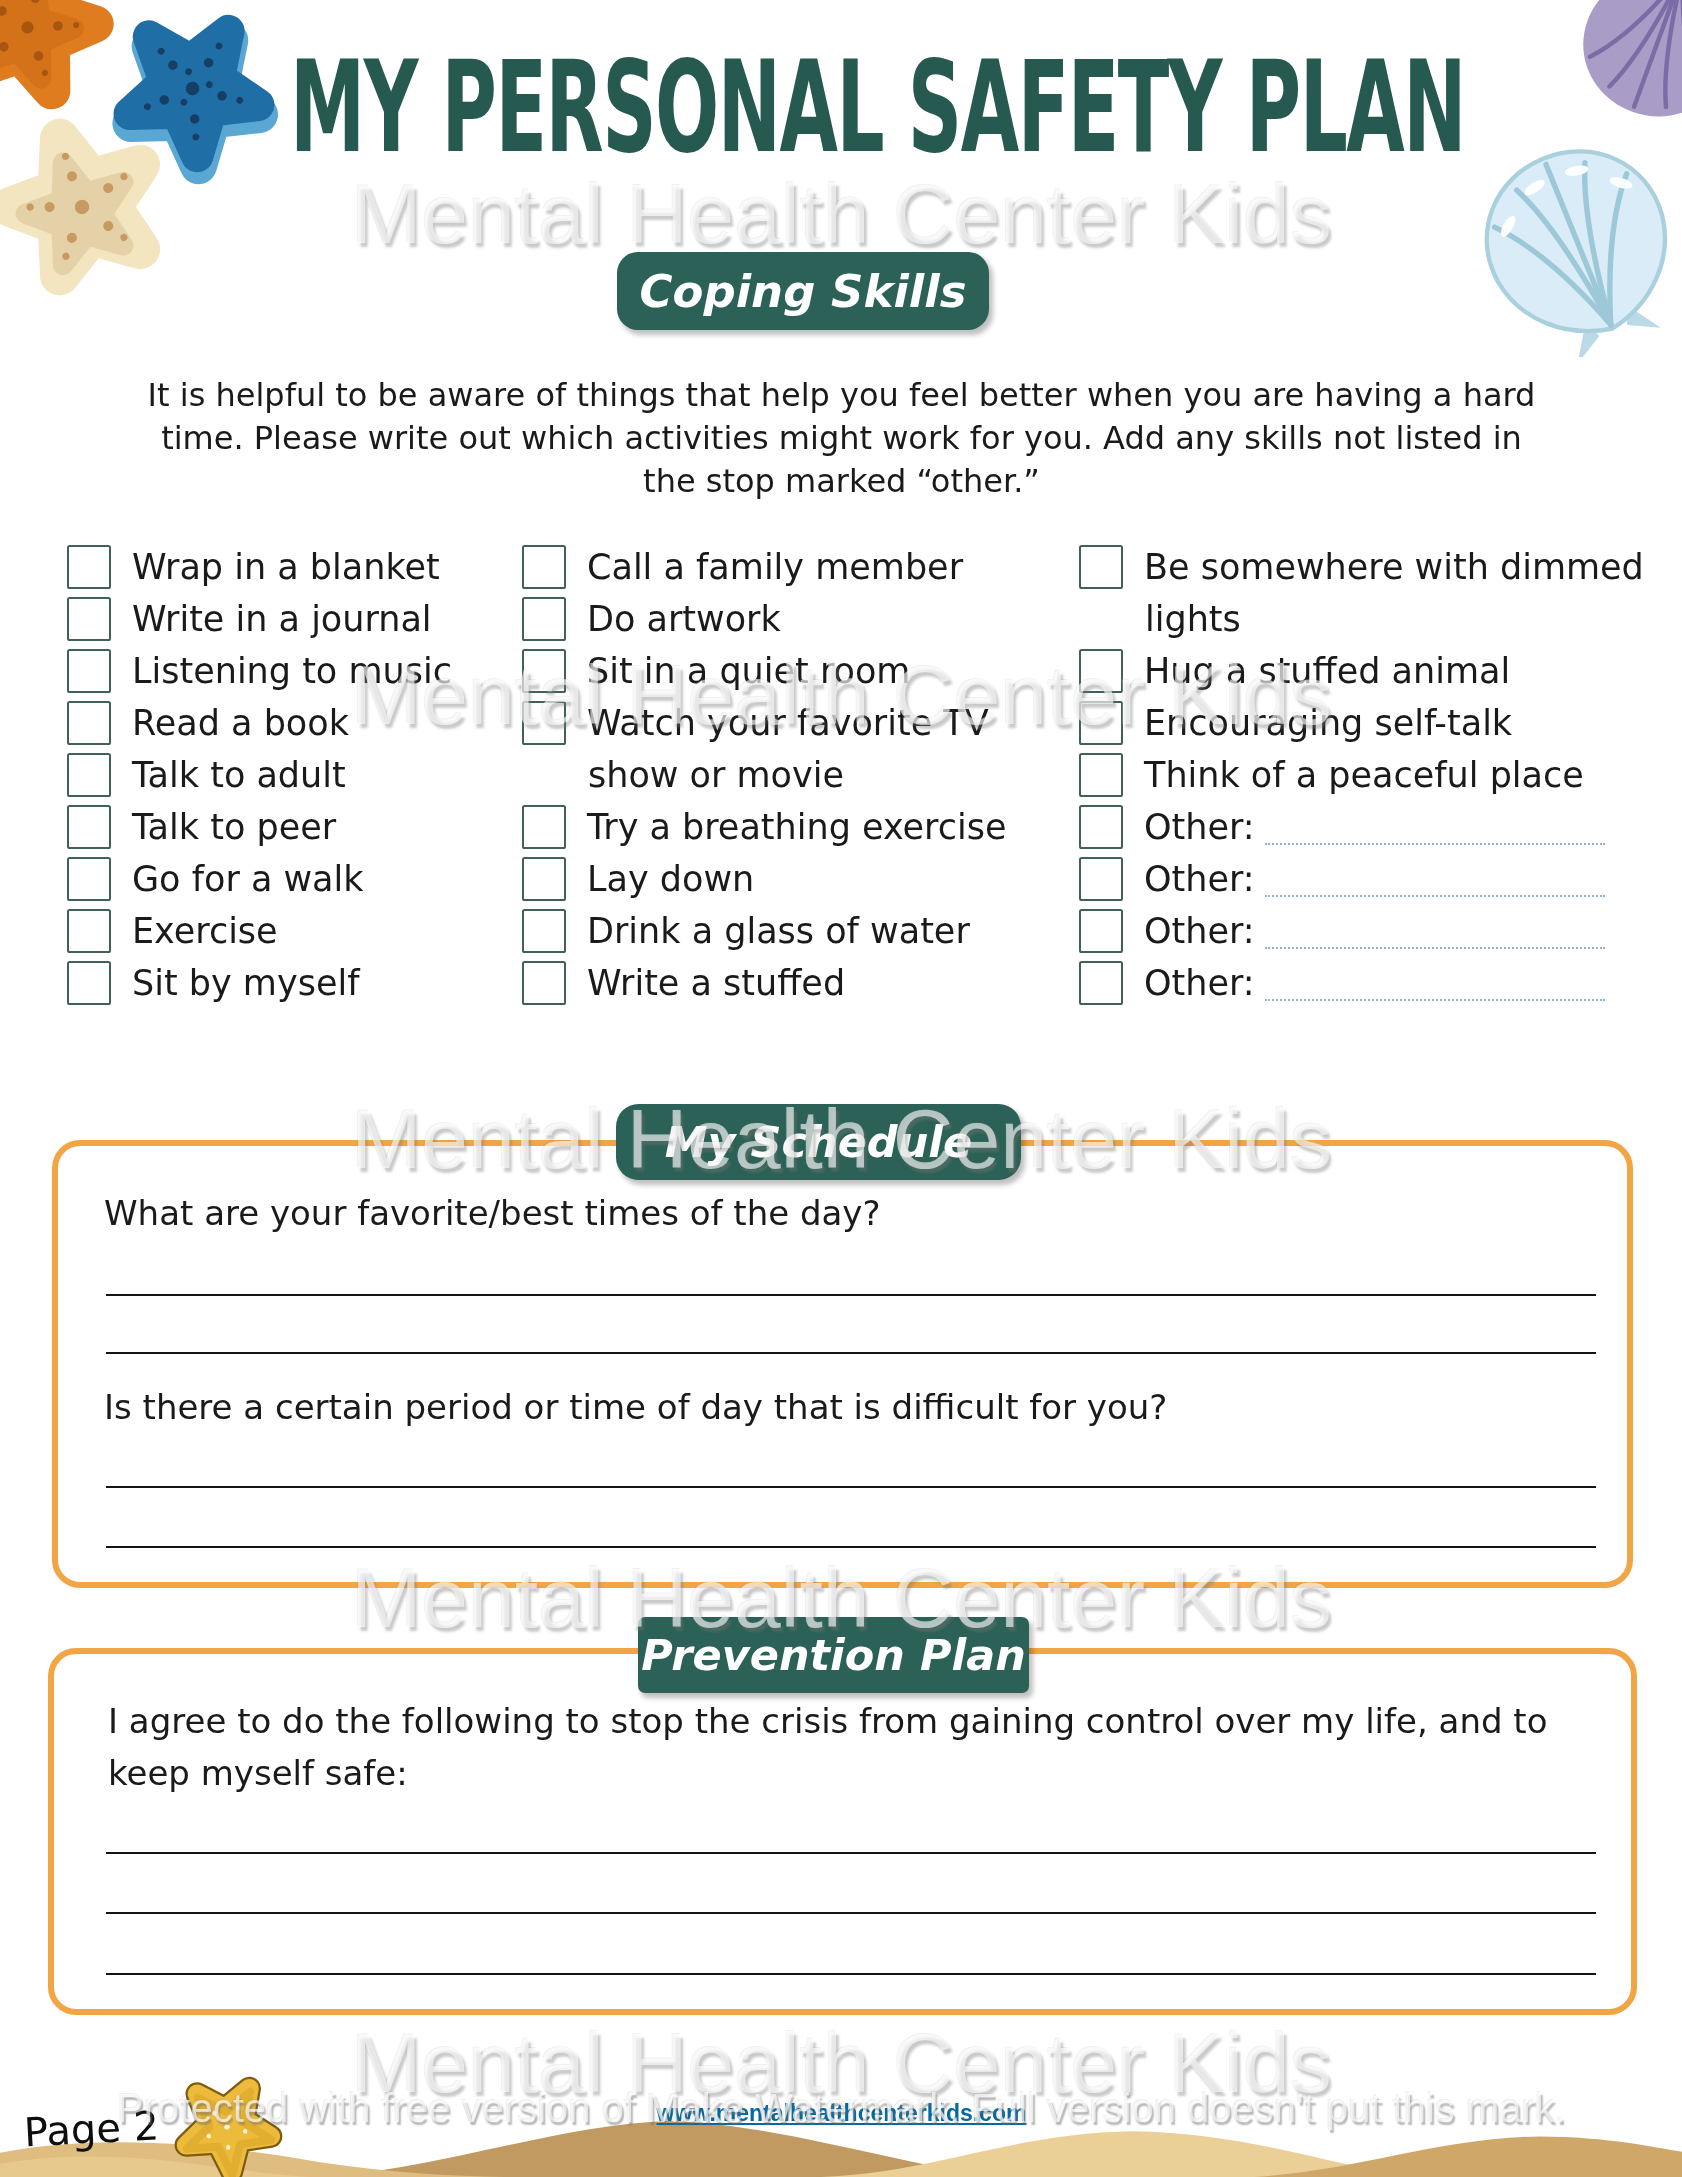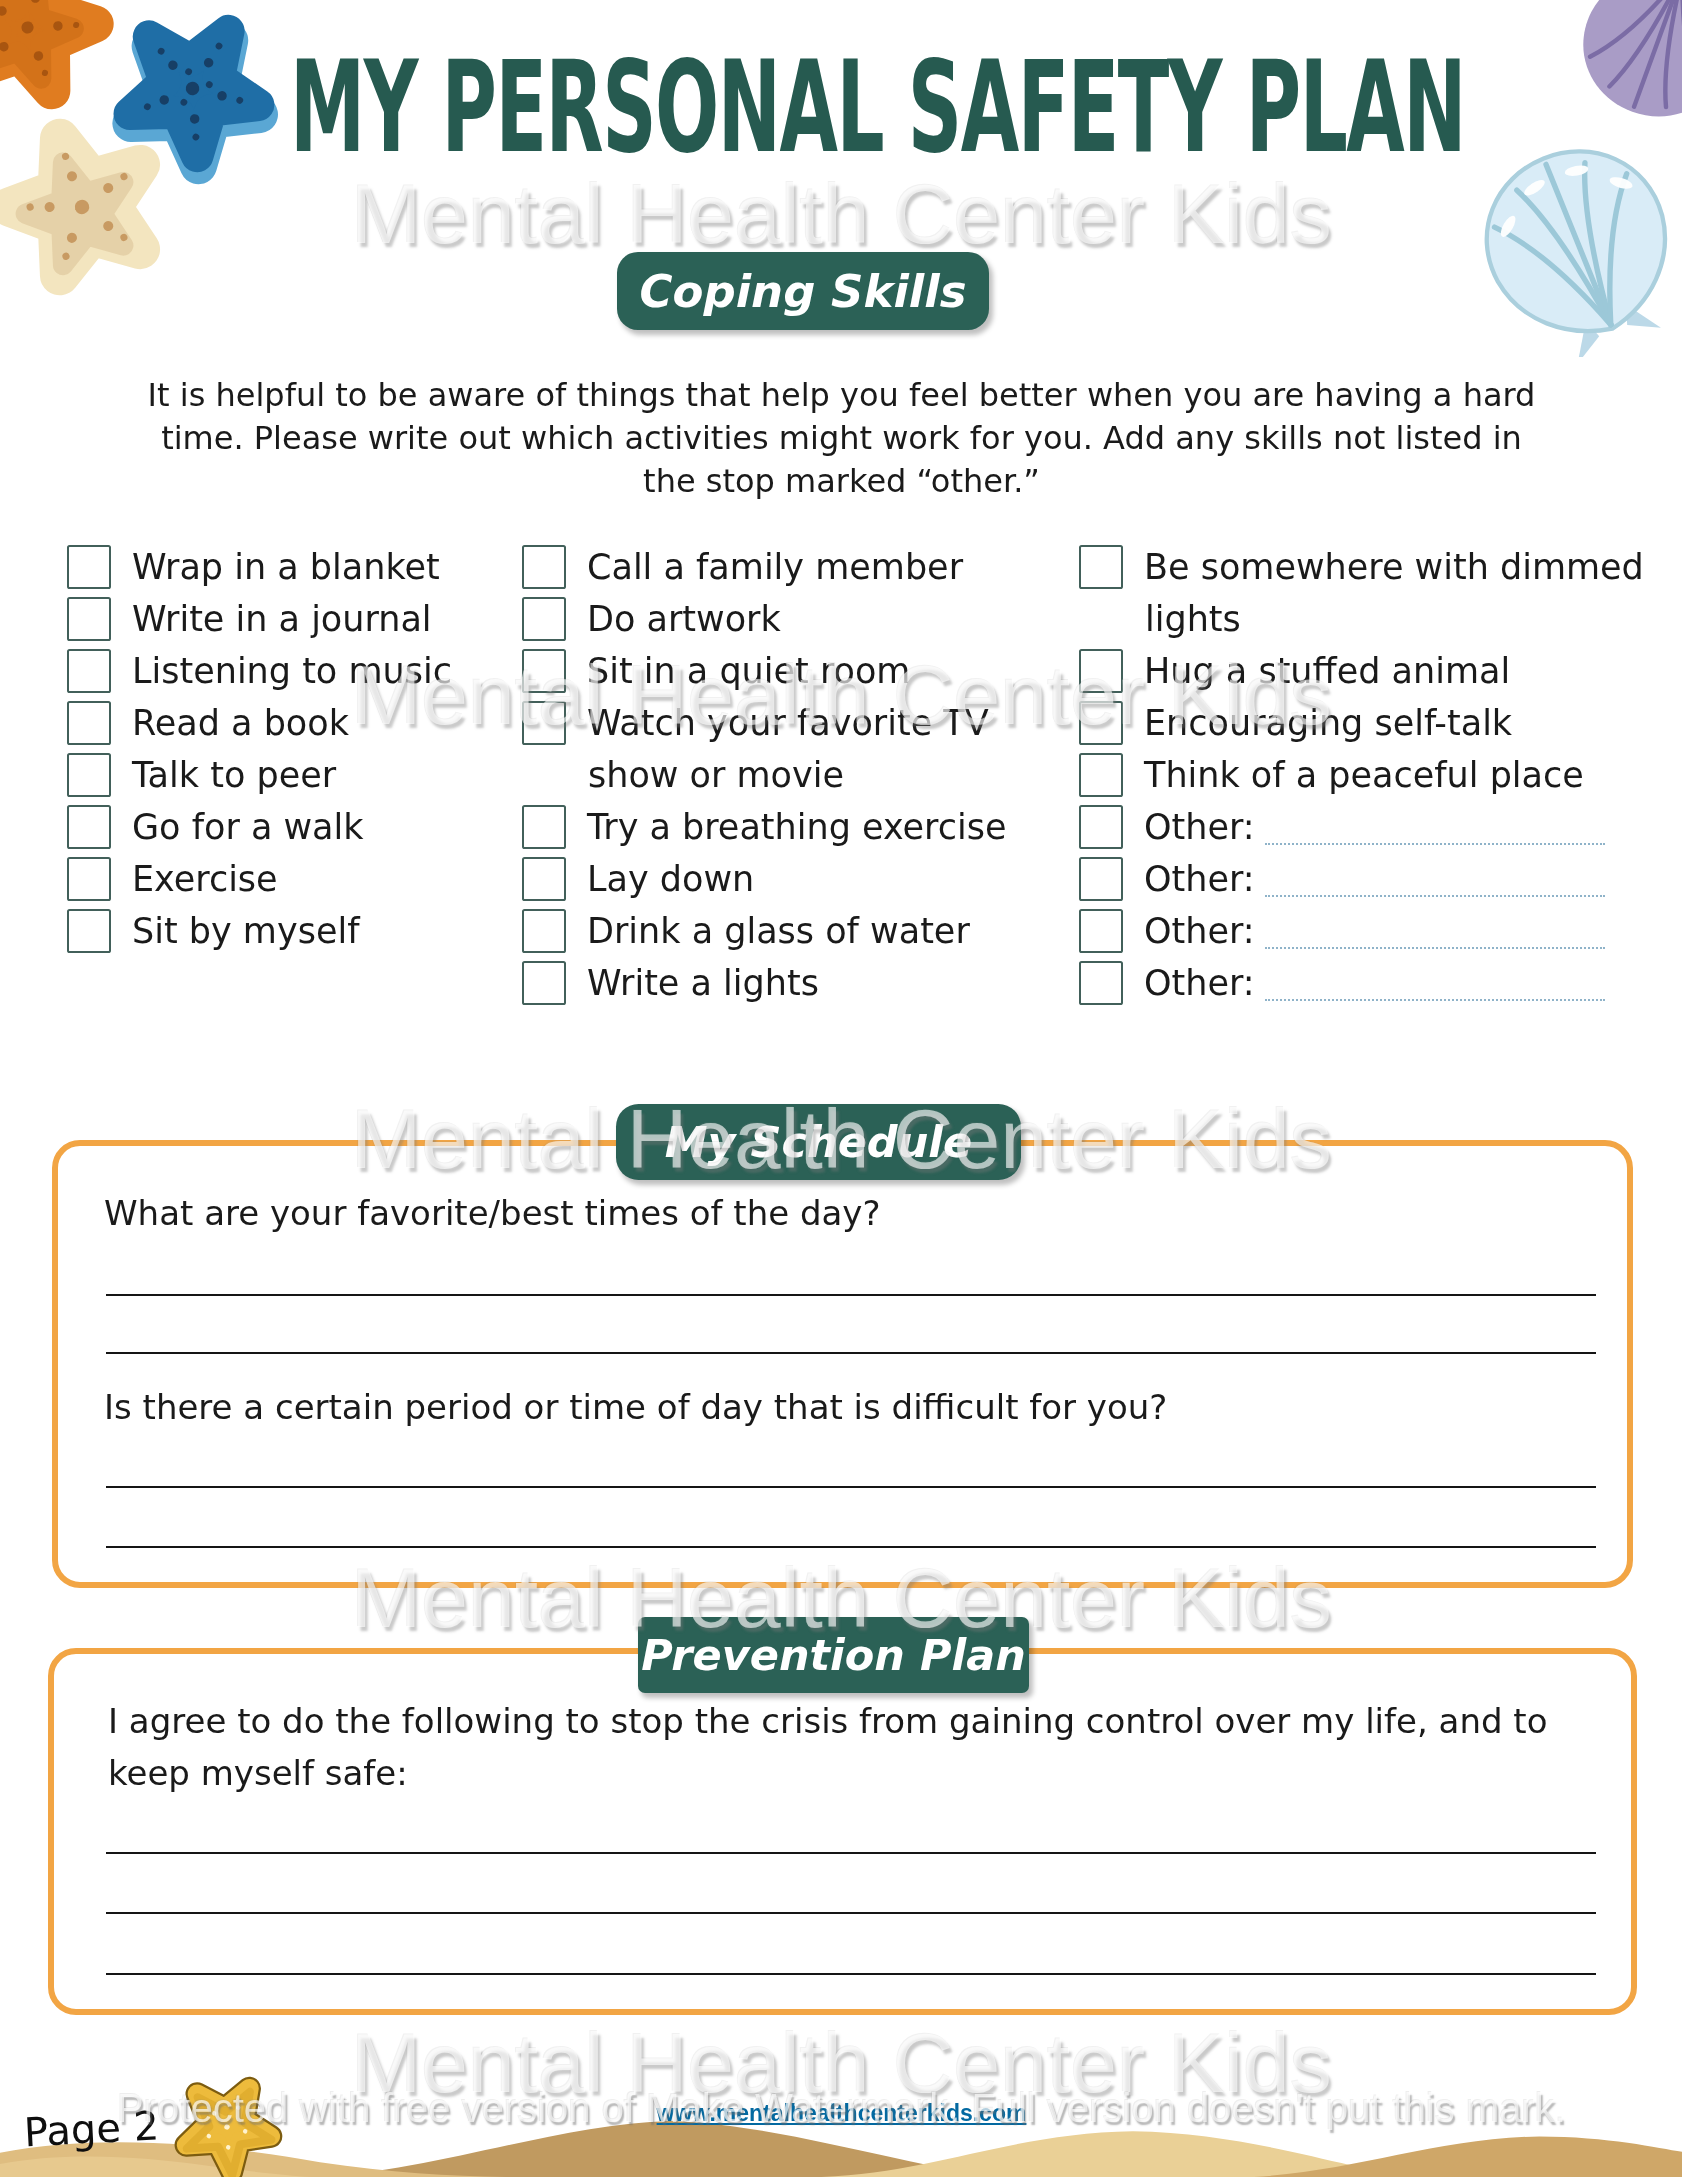--- a/index.html
+++ b/index.html
@@ -189,20 +189,24 @@
       <div class="cb-row">
         <span class="cb-box"></span>
         <span class="cb-label">Listening to music</span>
       </div>
       <div class="cb-row">
         <span class="cb-box"></span>
         <span class="cb-label">Read a book</span>
       </div>
       <div class="cb-row">
         <span class="cb-box"></span>
+        <span class="cb-label">Talk to adult</span>
+      </div>
+      <div class="cb-row">
+        <span class="cb-box"></span>
         <span class="cb-label">Talk to peer</span>
       </div>
       <div class="cb-row">
         <span class="cb-box"></span>
         <span class="cb-label">Go for a walk</span>
       </div>
       <div class="cb-row">
         <span class="cb-box"></span>
         <span class="cb-label">Exercise</span>
       </div>
@@ -238,21 +242,21 @@
       <div class="cb-row">
         <span class="cb-box"></span>
         <span class="cb-label">Lay down</span>
       </div>
       <div class="cb-row">
         <span class="cb-box"></span>
         <span class="cb-label">Drink a glass of water</span>
       </div>
       <div class="cb-row">
         <span class="cb-box"></span>
-        <span class="cb-label">Write a lights</span>
+        <span class="cb-label">Write a stuffed</span>
       </div>
     </div>
   <div class="cb-col c3">
       <div class="cb-row">
         <span class="cb-box"></span>
         <span class="cb-label">Be somewhere with dimmed</span>
       </div>
       <div class="cb-row cont">
         <span class="cb-label">lights</span>
       </div>

